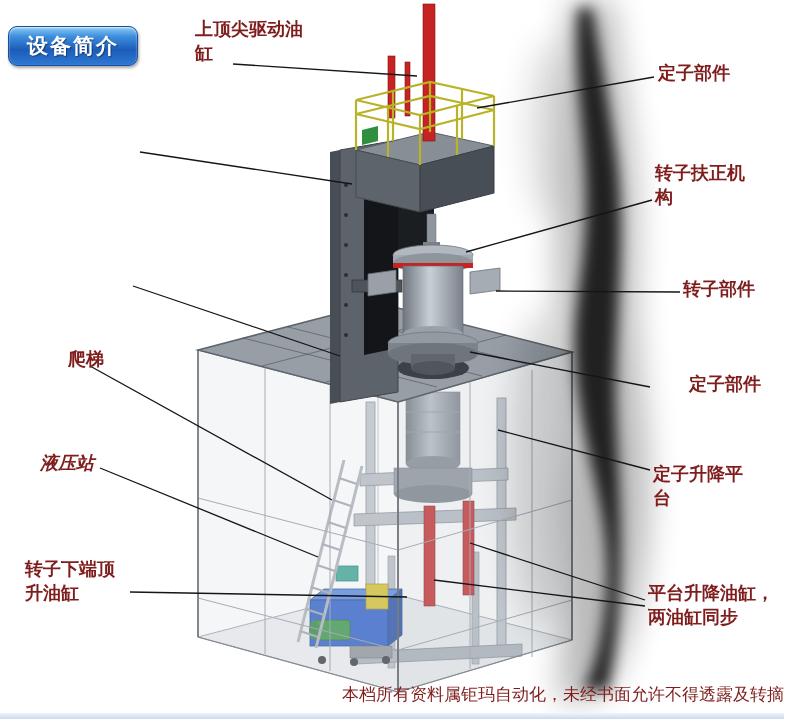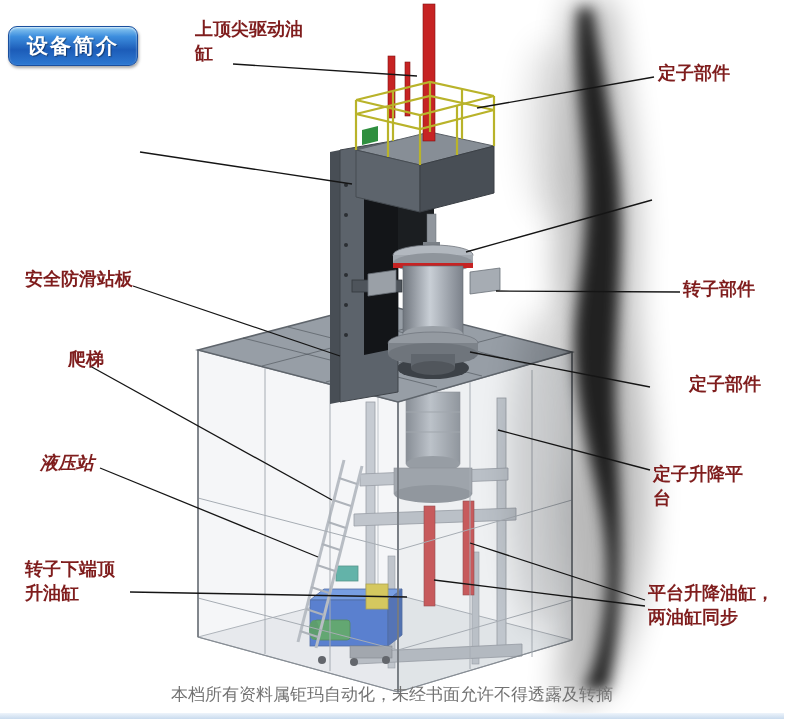--- a/index.html
+++ b/index.html
@@ -8,22 +8,22 @@
   #machine-svg{position:absolute;left:0;top:0;}
   .lbl{position:absolute;font:700 18px/1.32 "Liberation Sans",sans-serif;color:#7f1d1d;
        white-space:pre-line;}
   .badge{position:absolute;left:8px;top:26px;width:128px;height:38px;display:flex;
          align-items:center;justify-content:center;color:#fff;
          font:700 21px "Liberation Sans",sans-serif;letter-spacing:2px;
          background:linear-gradient(180deg,#8ecbf2 0%,#3d8ede 25%,#1c5cb8 60%,#2e79d2 100%);
          border:1px solid #1a4f9e;border-radius:9px;
          box-shadow:inset 0 1px 2px rgba(255,255,255,.7),1px 2px 3px rgba(0,0,0,.35);
          text-shadow:1px 1px 1px rgba(0,0,0,.4);}
-  .footer{position:absolute;left:0;top:683px;width:100%;text-align:center;
-          font:400 17px "Liberation Sans",sans-serif;color:#737373;}
+  .footer{position:absolute;left:0;top:683px;width:100%;text-align:right;
+          font:400 17px "Liberation Sans",sans-serif;color:#7f1d1d;}
   .bottom-strip{position:absolute;left:0;top:713px;width:100%;height:6px;
           background:linear-gradient(180deg,#eef4fb,#c9dbee);}
 </style>
 </head>
 <body>
 
 <div id="page">
 
 <svg id="machine-svg" width="804" height="719" viewBox="0 0 804 719">
   <defs>
@@ -219,21 +219,22 @@
     <line x1="645" y1="600" x2="470" y2="543"></line>
     <line x1="645" y1="606" x2="434" y2="580"></line>
   </g>
 </svg>
 
 <div class="badge">设备简介</div>
 
 <div class="lbl" style="left:195px;top:18px;">上顶尖驱动油
 缸</div>
 <div class="lbl" style="left:658px;top:62px;">定子部件</div>
-<div class="lbl" style="left:25px;top:268px;">安全防滑站板</div>
+<div class="lbl" style="left:655px;top:162px;">转子扶正机
+构</div>
 <div class="lbl" style="left:683px;top:278px;">转子部件</div>
 <div class="lbl" style="left:68px;top:348px;">爬梯</div>
 <div class="lbl" style="left:689px;top:373px;">定子部件</div>
 <div class="lbl" style="left:40px;top:452px;font-style:italic;">液压站</div>
 <div class="lbl" style="left:653px;top:463px;">定子升降平
 台</div>
 <div class="lbl" style="left:648px;top:582px;">平台升降油缸，
 两油缸同步</div>
 <div class="lbl" style="left:25px;top:558px;">转子下端顶
 升油缸</div>

